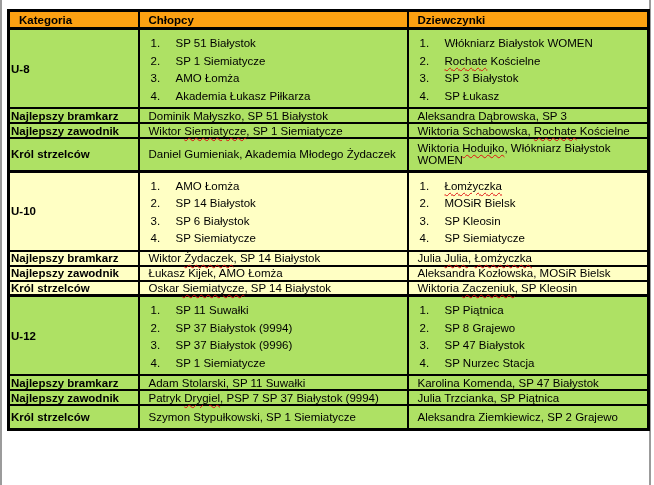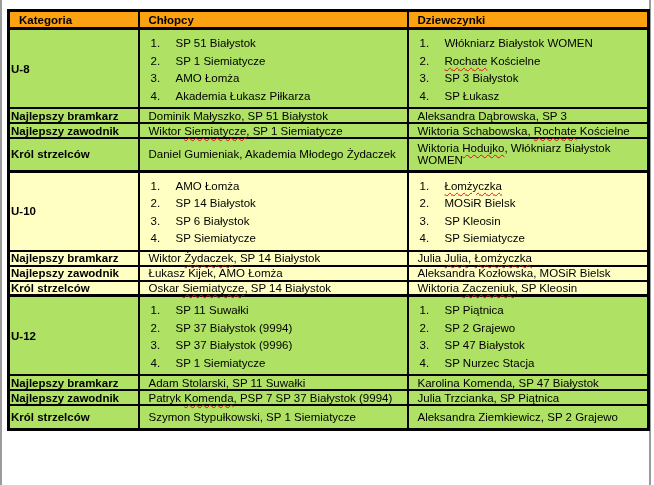--- a/index.html
+++ b/index.html
@@ -192,34 +192,34 @@
           <ol class="rank-list">
               <li>SP 11 Suwałki</li>
               <li>SP 37 Białystok (9994)</li>
               <li>SP 37 Białystok (9996)</li>
               <li>SP 1 Siemiatycze</li>
             </ol>
         </td>
         <td class="list-cell">
           <ol class="rank-list">
               <li>SP Piątnica</li>
-              <li>SP 2 Grajewo</li>
+              <li>SP 8 Grajewo</li>
               <li>SP 47 Białystok</li>
               <li>SP Nurzec Stacja</li>
             </ol>
         </td>
       </tr>
       <tr class="award-row theme-green">
         <td class="cat-cell">Najlepszy bramkarz</td>
         <td class="text-cell">Adam Stolarski, SP 11 Suwałki</td>
         <td class="text-cell">Karolina Komenda, SP 47 Białystok</td>
       </tr>
       <tr class="award-row theme-green">
         <td class="cat-cell">Najlepszy zawodnik</td>
-        <td class="text-cell">Patryk <span class="misspelled">Komenda</span>, PSP 7 SP 37 Białystok (9994)</td>
+        <td class="text-cell">Patryk <span class="misspelled">Drygiel</span>, PSP 7 SP 37 Białystok (9994)</td>
         <td class="text-cell">Julia Trzcianka, SP Piątnica</td>
       </tr>
       <tr class="award-row king-mid theme-green">
         <td class="cat-cell">Król strzelców</td>
         <td class="text-cell">Szymon Stypułkowski, SP 1 Siemiatycze</td>
         <td class="text-cell">Aleksandra Ziemkiewicz, SP 2 Grajewo</td>
       </tr>
     </tbody>
   </table>
 </div>

